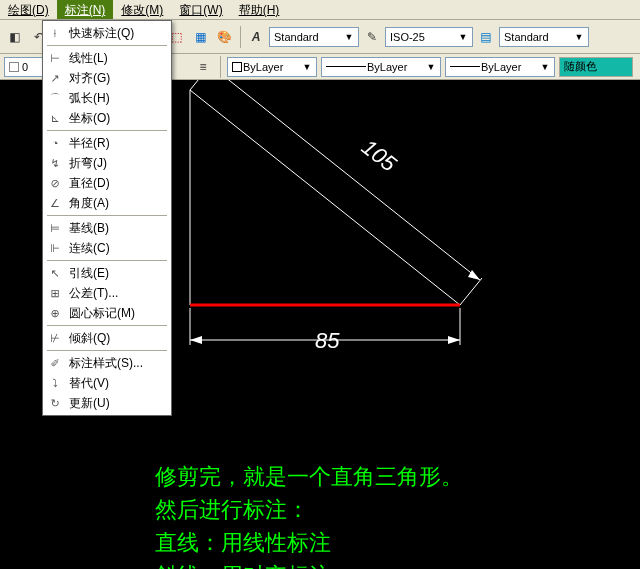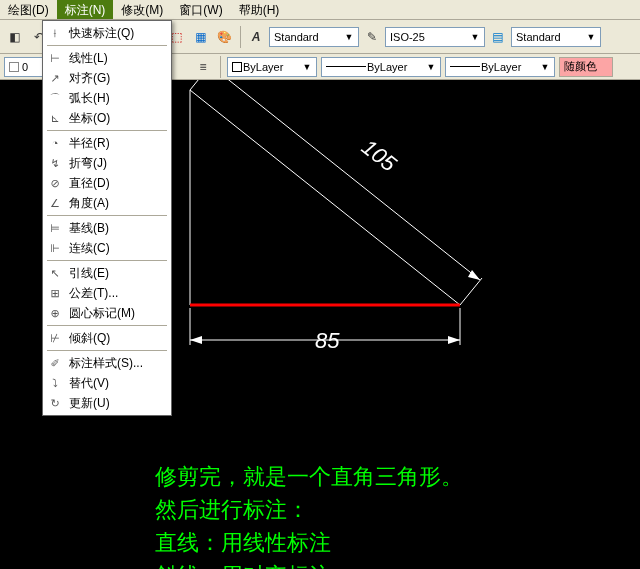--- a/index.html
+++ b/index.html
@@ -1,18 +1,18 @@
 <!DOCTYPE html>
 <html><head>
 <meta charset="utf-8">
 <style>
   * { margin:0; padding:0; box-sizing:border-box; font-family:"Microsoft YaHei","SimSun",sans-serif; }
   body { width:640px; height:569px; background:#000; overflow:hidden; position:relative; }
   .menubar { height:20px; background:#ece9d8; border-bottom:1px solid #aca899; display:flex; font-size:12px; color:#000; }
-  .menubar .m { padding:2px 8px; cursor:default; }
+  .menubar .m { padding:2px 8px; cursor:default;text-decoration:underline; }
   .menubar .m.active { background:#4d7c0f; color:#fff; }
   .toolbar { height:34px; background:#ece9d8; border-bottom:1px solid #aca899; display:flex; align-items:center; padding:2px 4px; gap:2px; font-size:12px; }
   .tbtn { width:22px; height:22px; border:1px solid transparent; display:flex; align-items:center; justify-content:center; font-size:12px; color:#333; }
   .sep { width:1px; height:22px; background:#aca899; margin:0 2px; }
   .combo { height:20px; border:1px solid #7f9db9; background:#fff; display:flex; align-items:center; padding:0 2px 0 4px; font-size:11px; gap:1px; }
   .combo .dd { width:14px; text-align:center; color:#000; font-size:9px;}
   .row2 { height:26px; background:#ece9d8; border-bottom:1px solid #aca899; display:flex; align-items:center; padding:2px 4px; gap:4px; font-size:11px; }
   .layerbox { border:1px solid #7f9db9; background:#fff; height:20px; display:flex; align-items:center; padding:0 4px; gap:3px; font-size:11px; min-width:50px;}
   .dropdown { position:absolute; left:42px; top:20px; width:130px; background:#fff; border:1px solid #666; box-shadow:2px 2px 4px rgba(0,0,0,.4); z-index:10; font-size:12px; padding:2px 0;}
   .dropdown .item { display:flex; align-items:center; height:20px; padding:0 6px 0 4px; gap:6px; cursor:default; color:#000;}
@@ -42,21 +42,21 @@
   <div class="tbtn" style="color:#c00">⬚</div>
   <div class="tbtn" style="color:#06c">▦</div>
   <div class="tbtn">🎨</div>
   <div class="sep"></div>
   <div class="tbtn" style="font-style:italic;font-weight:bold">A</div>
   <div class="combo" style="width:90px">
     <span>Standard</span>
     <span class="dd" style="margin-left:auto">▼</span>
   </div>
   <div class="tbtn">✎</div>
-  <div class="combo" style="width:100px">
+  <div class="combo" style="width:88px">
     <span>ISO-25</span>
     <span class="dd" style="margin-left:auto">▼</span>
   </div>
   <div class="tbtn" style="color:#07c">▤</div>
   <div class="combo" style="width:90px">
     <span>Standard</span>
     <span class="dd" style="margin-left:auto">▼</span>
   </div>
 </div>
 
@@ -76,21 +76,21 @@
   <div class="combo" style="width:120px">
     <span style="width:40px;border-top:1px solid #000"></span>
     <span>ByLayer</span>
     <span class="dd" style="margin-left:auto">▼</span>
   </div>
   <div class="combo" style="width:110px">
     <span style="width:30px;border-top:1px solid #000"></span>
     <span>ByLayer</span>
     <span class="dd" style="margin-left:auto">▼</span>
   </div>
-  <div class="combo" style="width:54px;background:#fca5a5;border-color:#aca899">
+  <div class="combo" style="width:74px;background:#14b8a6;border-color:#aca899">
     <span>随颜色</span>
   </div>
 </div>
 
 <div class="dropdown">
   <div class="item">
       <span class="ico">⟊</span>
       <span>快速标注(Q)</span>
     </div>
   <hr>

